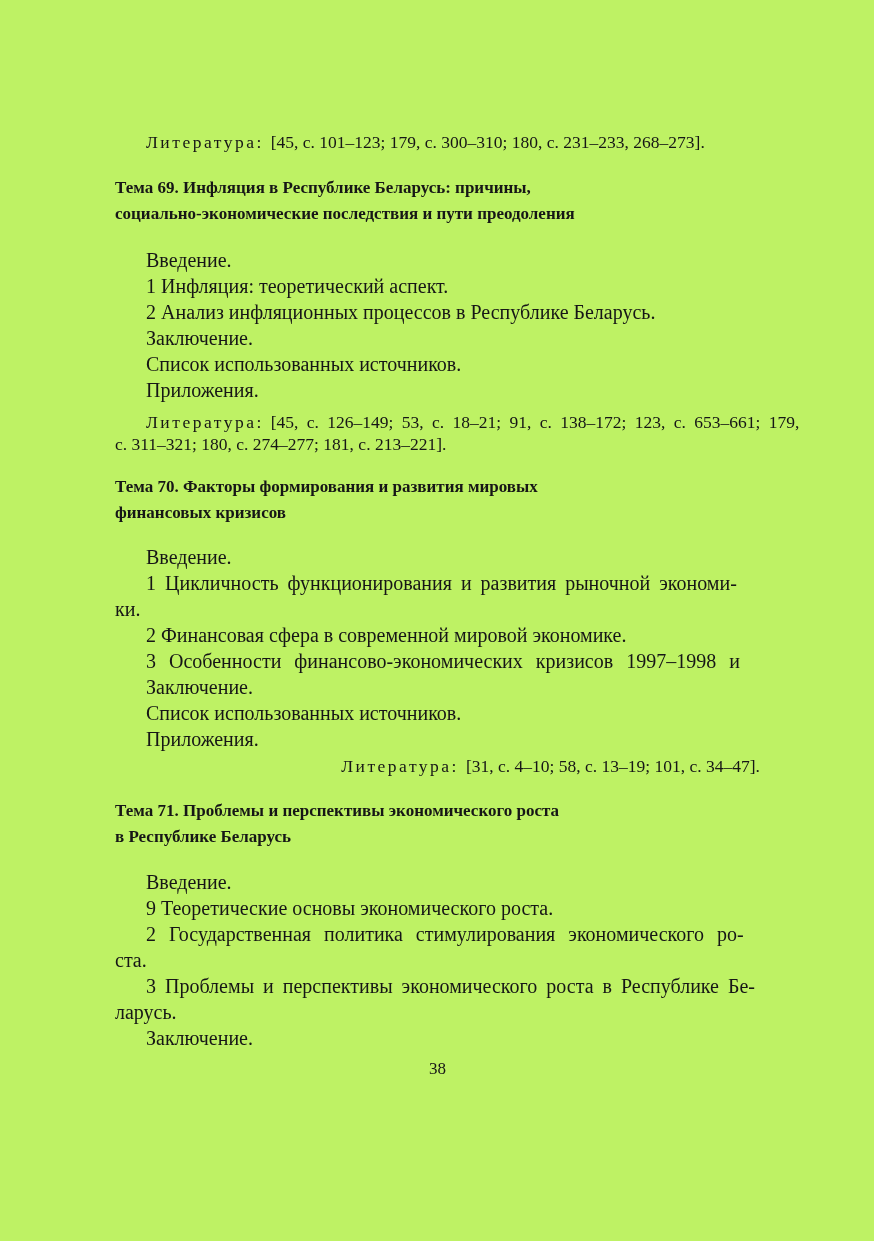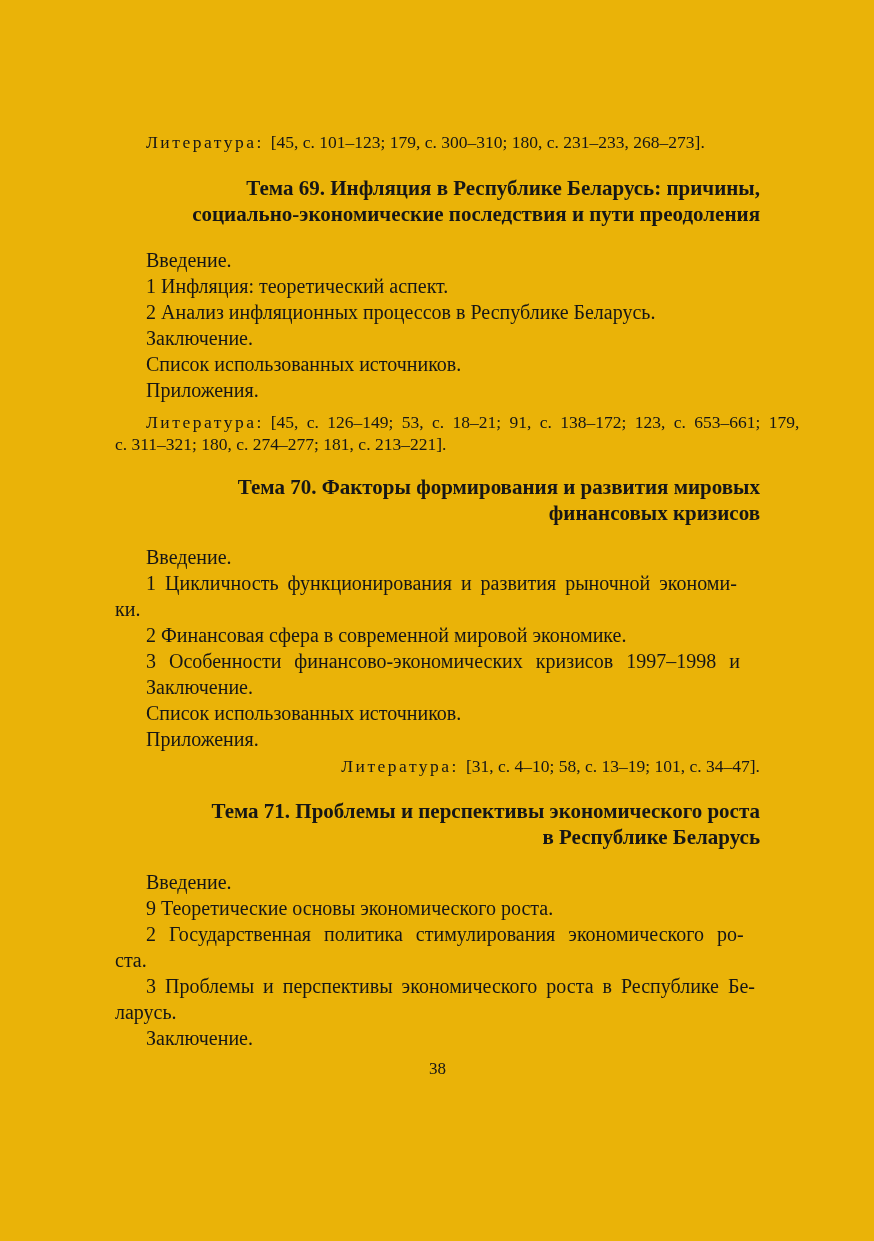--- a/index.html
+++ b/index.html
@@ -5,21 +5,21 @@
   html, body {
     margin: 0;
     padding: 0;
     background: #e8e8e8;
   }
   .page {
     position: relative;
     width: 874px;
     height: 1241px;
     margin: 0 auto;
-    background: #eab308;
+    background: #bef264;
     color: #161616;
     box-sizing: border-box;
     padding: 131px 114px 14px 115px;
     font-family: "Liberation Serif", "DejaVu Serif", serif;
     overflow: hidden;
   }
   .line {
     font-size: 20px;
     line-height: 26px;
     white-space: nowrap;
@@ -30,24 +30,24 @@
   .lit {
     font-size: 17.5px;
     line-height: 22px;
   }
   .lit-label {
     letter-spacing: 2.5px;
     margin-right: 7px;
   }
   .title {
     margin: 0;
-    font-size: 21px;
+    font-size: 17px;
     line-height: 26px;
     font-weight: bold;
-    text-align: right;
+    text-align: left;
   }
   .title .tl { display: block; }
   .b-h69  { margin-top: 22px; }
   .b-out69{ margin-top: 20px; }
   .b-lit2 { margin-top: 8px; }
   .b-h70  { margin-top: 19px; }
   .b-out70{ margin-top: 18px; }
   .b-lit3 { margin-top: 3px; text-align: right; }
   .b-h71  { margin-top: 21px; }
   .b-out71{ margin-top: 19px; }

